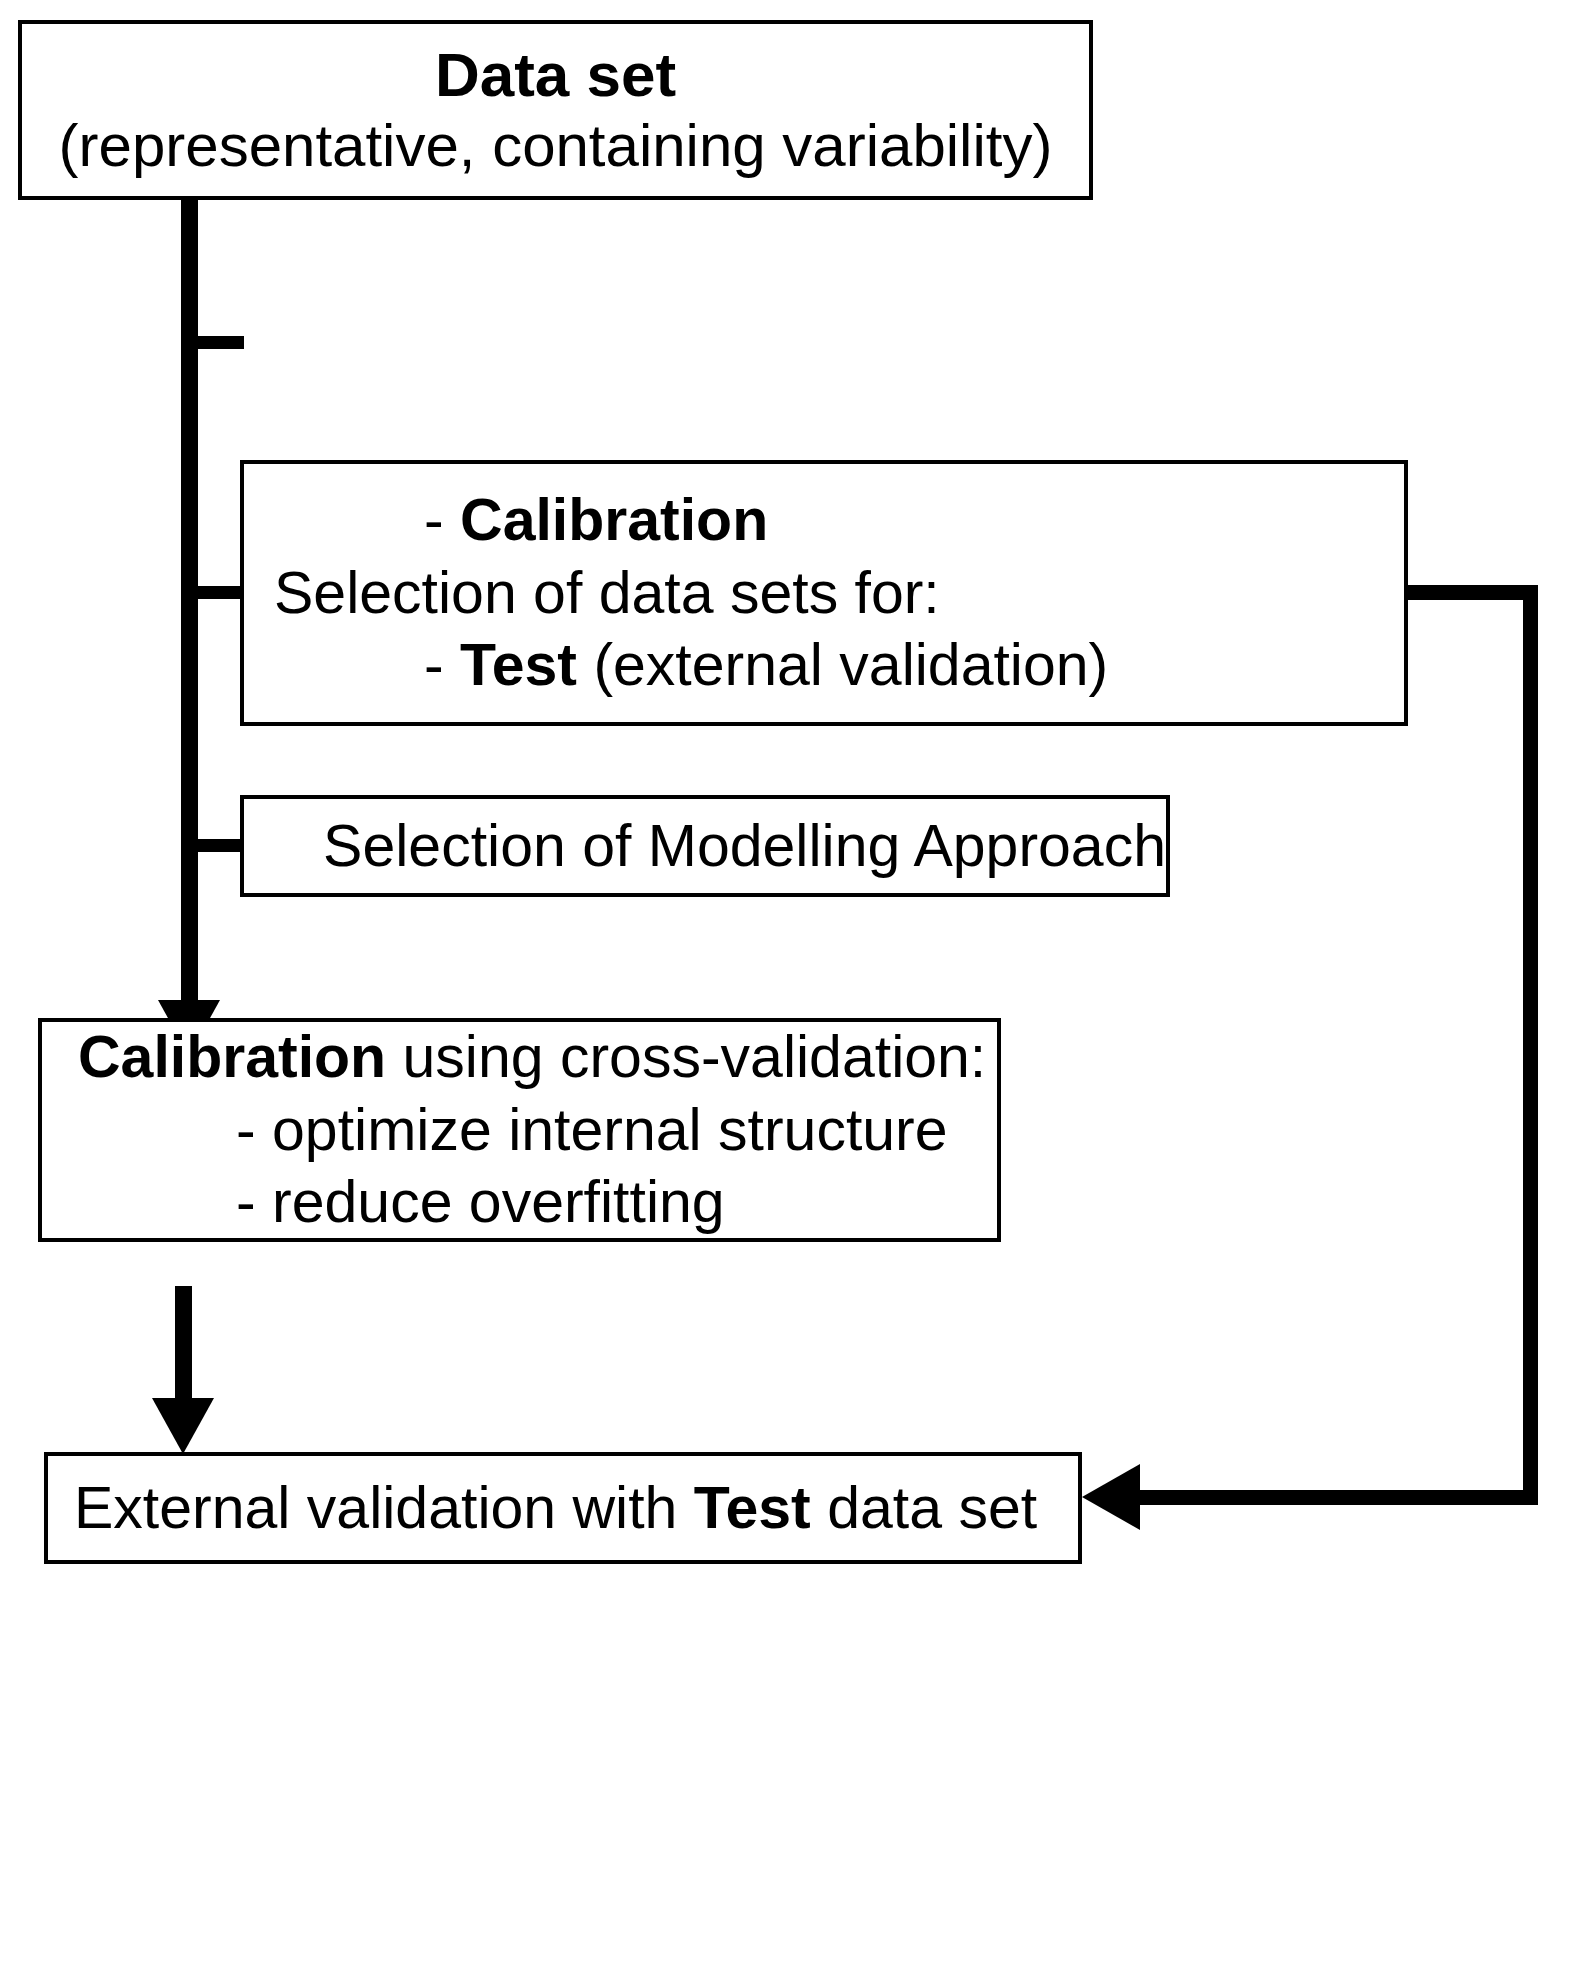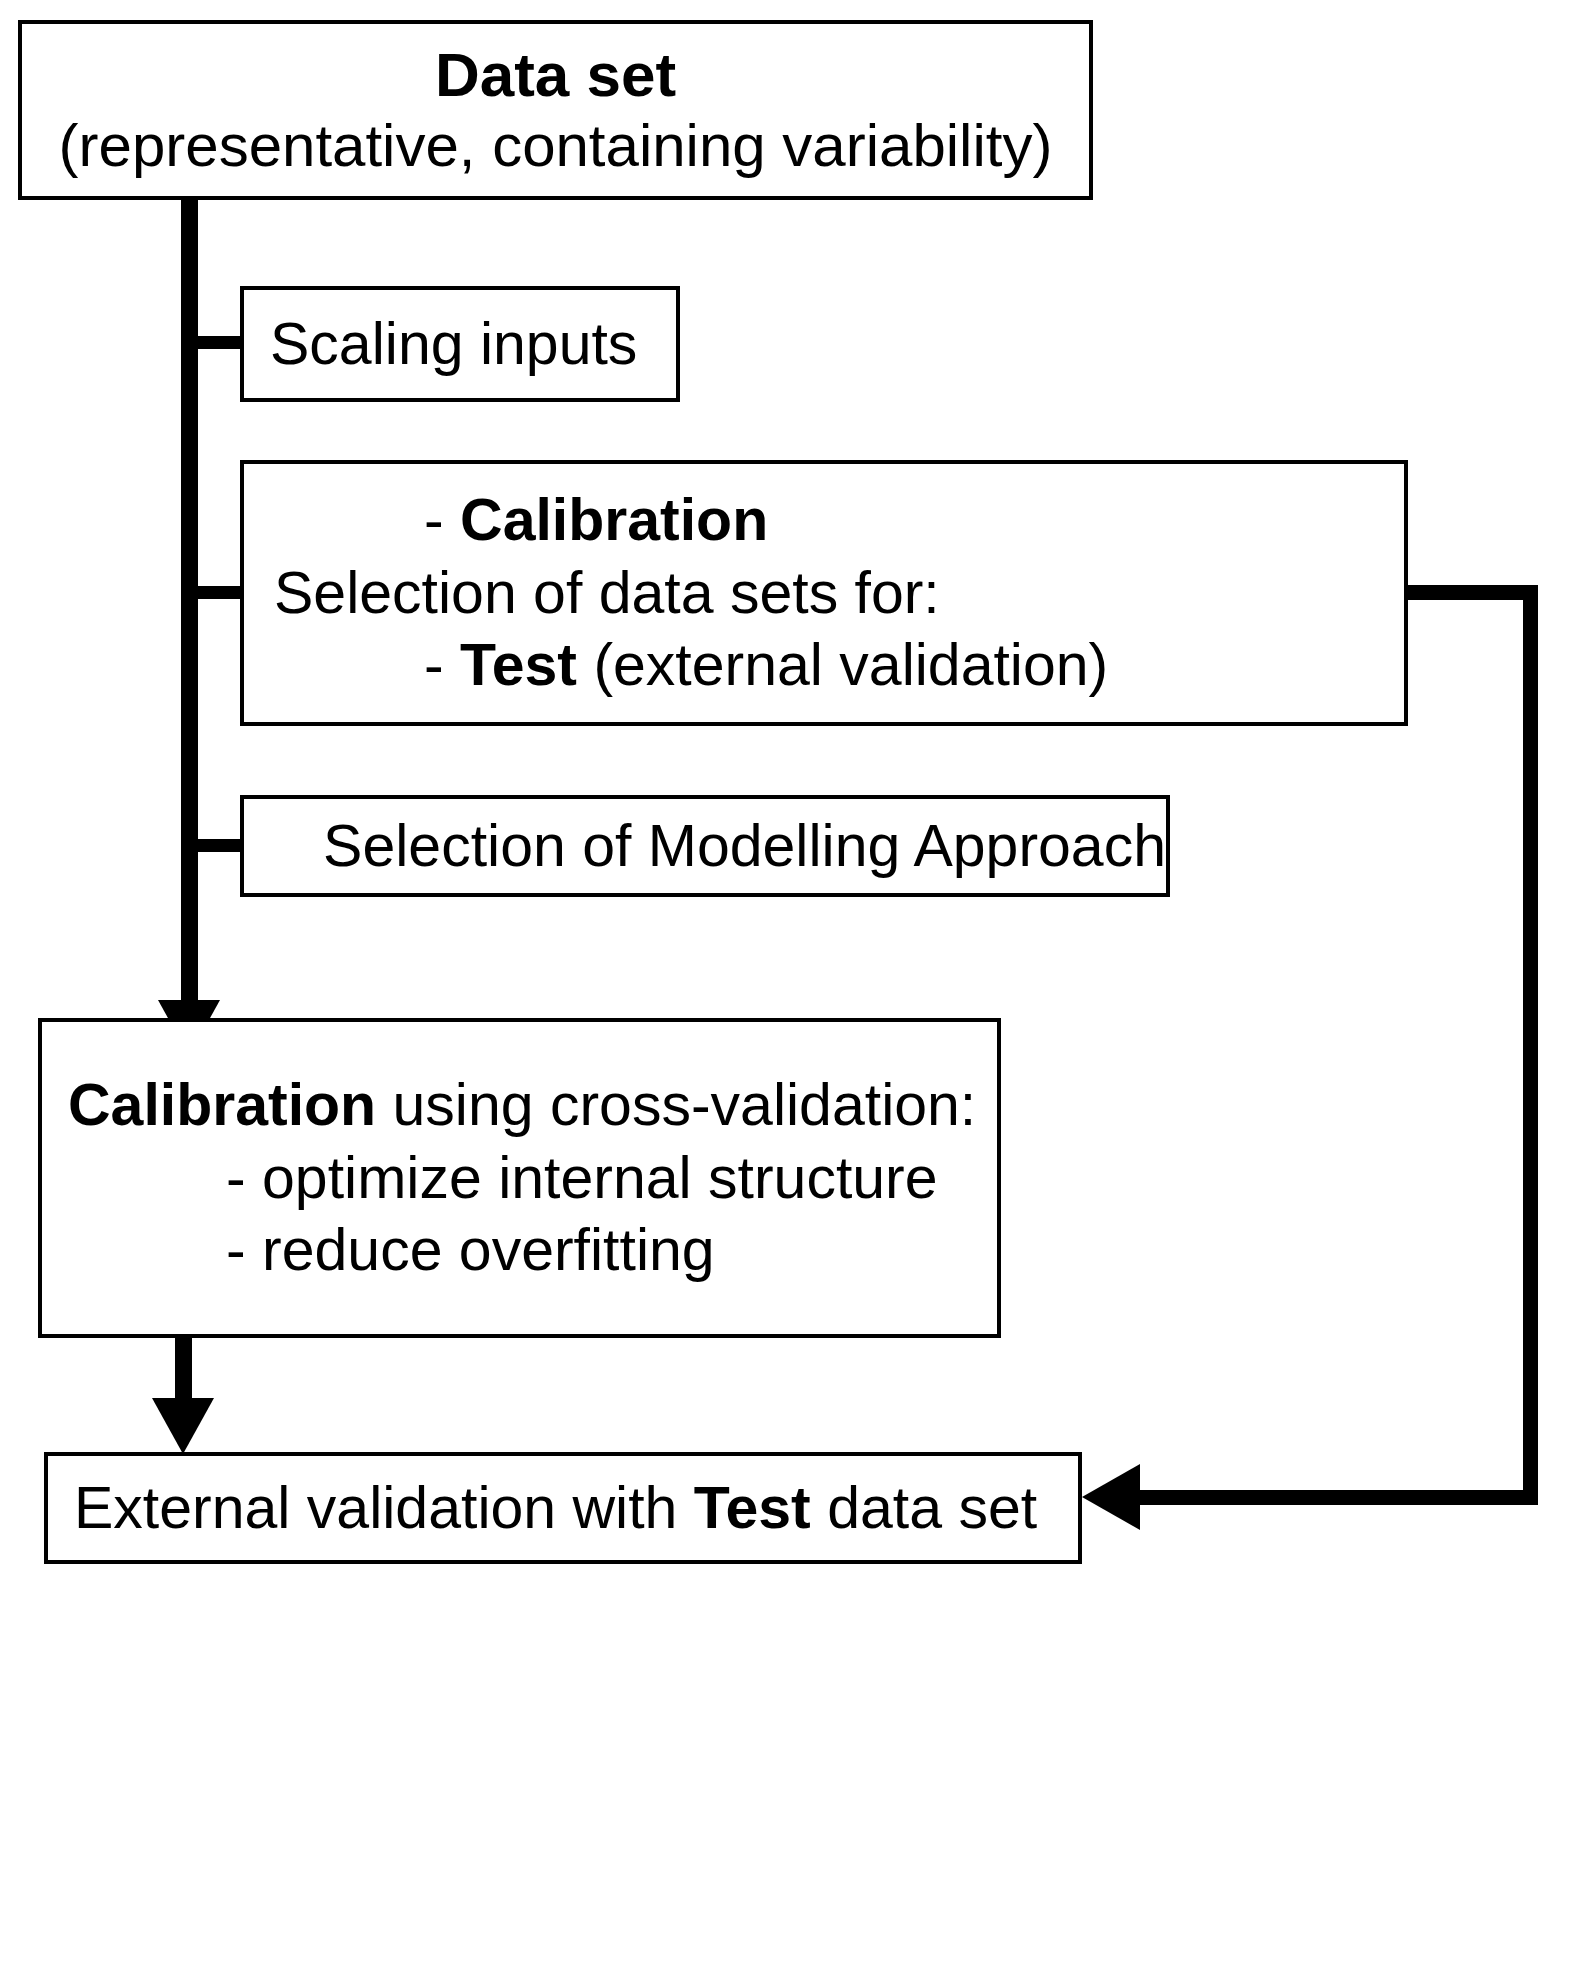--- a/index.html
+++ b/index.html
@@ -61,23 +61,23 @@
   #box-selection .indent { padding-left: 150px; }
 
   #box-modelling {
     left: 240px; top: 795px; width: 930px; height: 102px;
     justify-content: center;
     padding-left: 26px;
     align-items: flex-end;
   }
 
   #box-calibration {
-    left: 38px; top: 1018px; width: 963px; height: 320px;
+    left: 38px; top: 1018px; width: 963px; height: 224px;
     justify-content: center;
-    padding-left: 26px;
+    padding-left: 36px;
     gap: 4px;
   }
   #box-calibration .indent { padding-left: 158px; }
 
   #box-external {
     left: 44px; top: 1452px; width: 1038px; height: 112px;
     justify-content: center;
     padding-left: 26px;
   }
 
@@ -140,23 +140,20 @@
 
   <div class="arrow-down" id="arrow-to-cal"></div>
   <div class="arrow-down" id="arrow-to-ext"></div>
   <div class="arrow-left" id="arrow-to-ext-right"></div>
 
   <div class="box" id="box-dataset">
     <div class="box-line title ctr">Data set</div>
     <div class="box-line sub ctr">(representative, containing variability)</div>
   </div>
 
-  <div class="box" id="box-scaling">
-    <div class="box-line">Scaling inputs</div>
-  </div>
 
   <div class="box" id="box-selection">
     <div class="box-line indent">
       <span>- </span><span class="b">Calibration</span>
     </div>
     <div class="box-line">Selection of data sets for:</div>
     <div class="box-line indent">
       <span>- </span><span class="b">Test</span><span> (external validation)</span>
     </div>
   </div>

